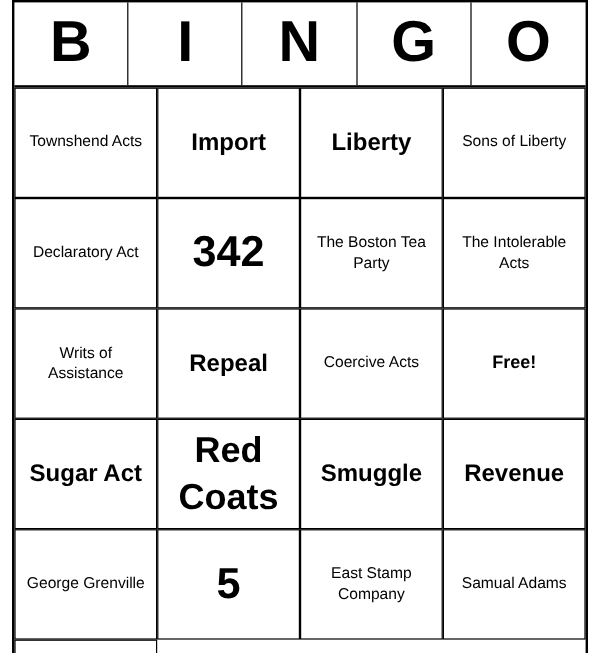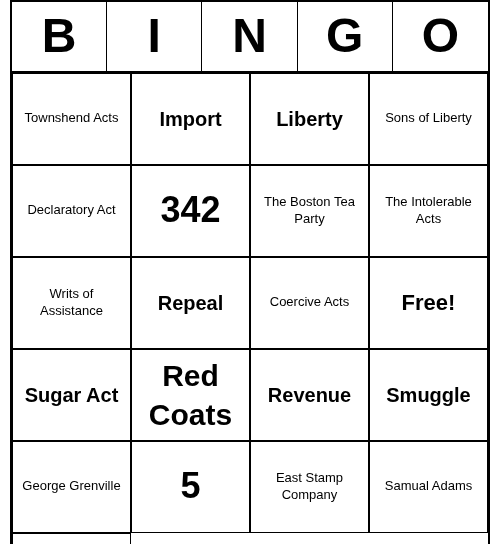--- a/index.html
+++ b/index.html
@@ -48,21 +48,21 @@
     }
     .bingo-cell.large {
       font-size: 20px;
       font-weight: bold;
     }
     .bingo-cell.xlarge {
       font-size: 36px;
       font-weight: bold;
     }
     .bingo-cell.free {
-      font-size: 22px;
+      font-size: 15px;
       font-weight: bold;
     }
     .bingo-cell.red-coats {
       font-size: 30px;
       font-weight: bold;
     }
   </style>
 </head>
 <body>
 
@@ -82,21 +82,21 @@
       <div class="bingo-cell">Declaratory Act</div>
       <div class="bingo-cell xlarge">342</div>
       <div class="bingo-cell">The Boston Tea Party</div>
       <div class="bingo-cell">The Intolerable Acts</div>
       <div class="bingo-cell">Writs of Assistance</div>
       <div class="bingo-cell large">Repeal</div>
       <div class="bingo-cell">Coercive Acts</div>
       <div class="bingo-cell free">Free!</div>
       <div class="bingo-cell large">Sugar Act</div>
       <div class="bingo-cell red-coats">Red Coats</div>
+      <div class="bingo-cell large">Smuggle</div>
       <div class="bingo-cell large">Revenue</div>
-      <div class="bingo-cell large">Smuggle</div>
       <div class="bingo-cell">George Grenville</div>
       <div class="bingo-cell xlarge">5</div>
       <div class="bingo-cell">East Stamp Company</div>
       <div class="bingo-cell">Samual Adams</div>
       <div class="bingo-cell">King George III</div>
     </div>
 </div>
 
 </body></html>

